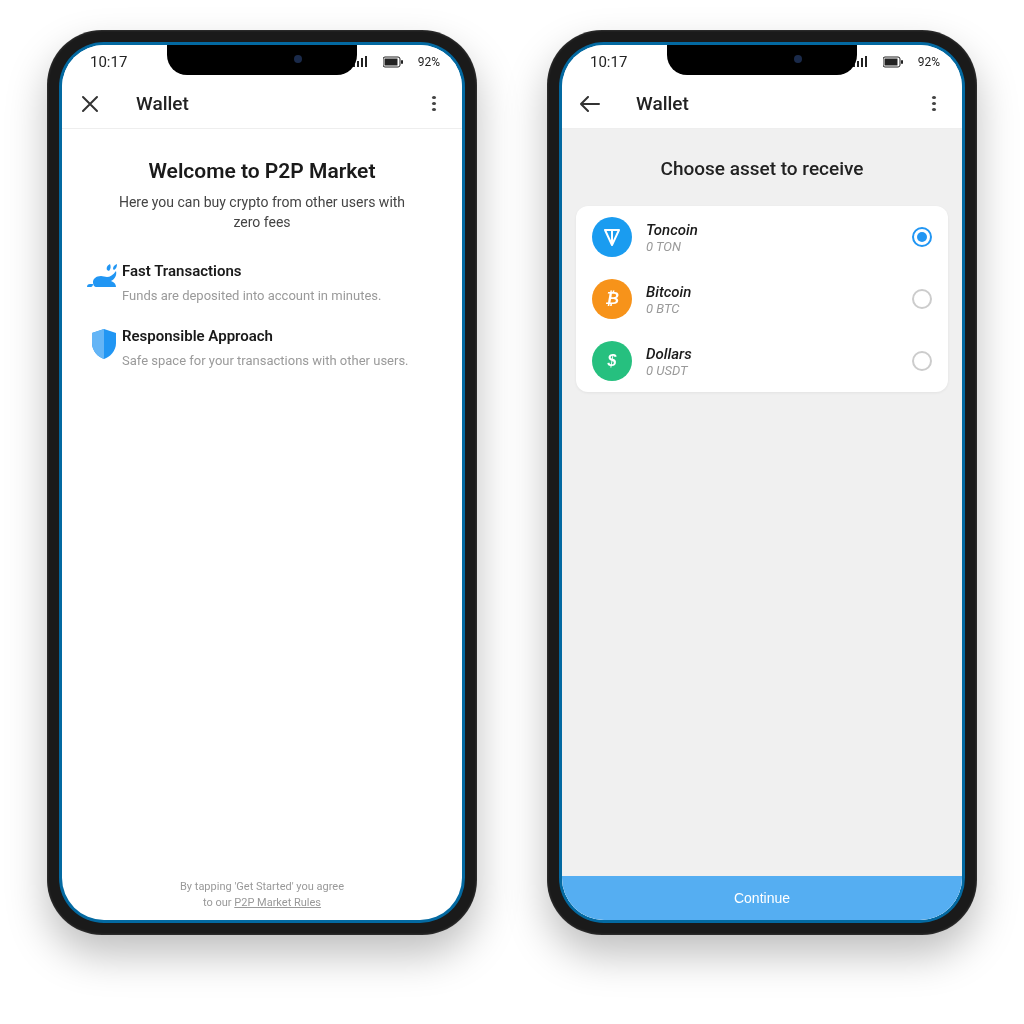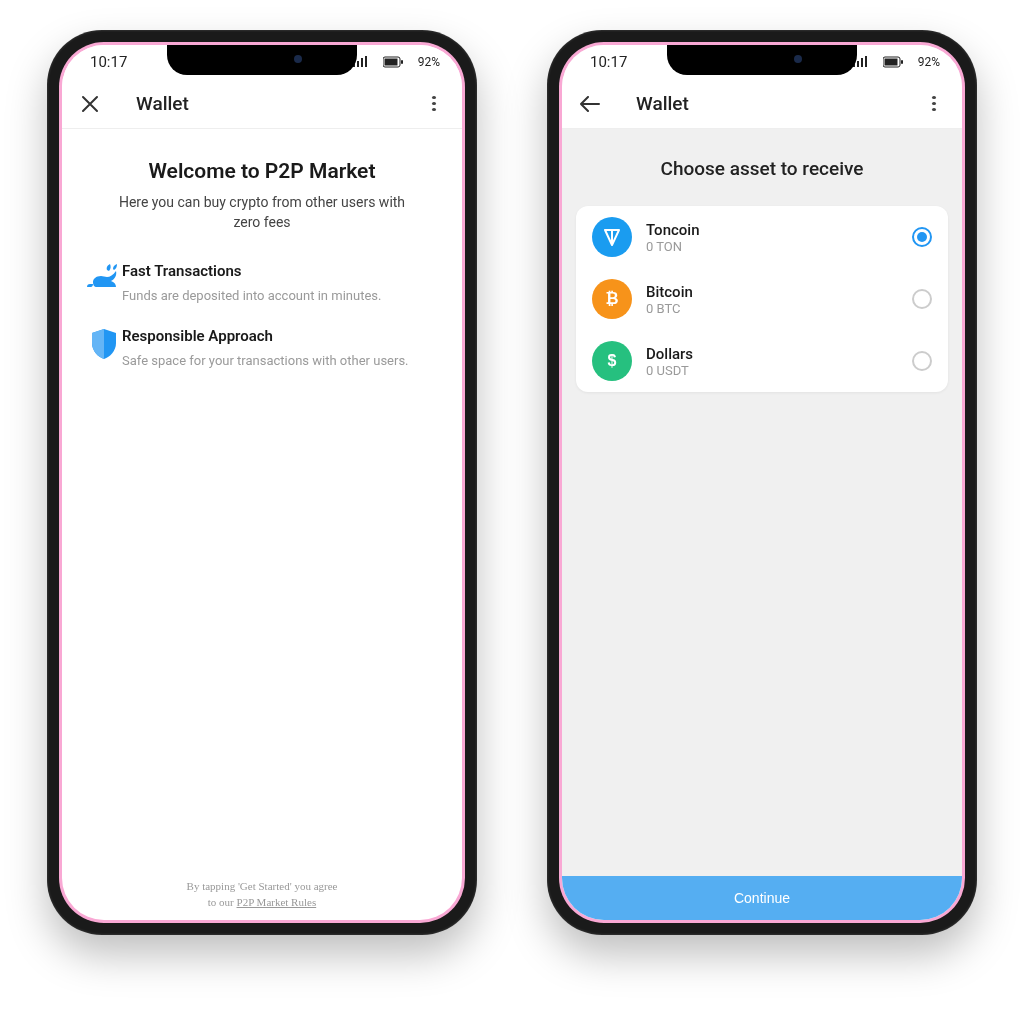--- a/index.html
+++ b/index.html
@@ -19,21 +19,21 @@
     height: 905px;
     background: #1a1a1a;
     border-radius: 55px;
     padding: 12px;
     box-shadow: 0 20px 40px rgba(0,0,0,0.25), inset 0 0 3px rgba(255,255,255,0.2);
     position: relative;
   }
   .phone-inner {
     width: 100%;
     height: 100%;
-    background: #f9a8d4;
+    background: #0369a1;
     border-radius: 45px;
     padding: 3px;
   }
   .screen {
     width: 100%;
     height: 100%;
     background: #fff;
     border-radius: 42px;
     overflow: hidden;
     position: relative;
@@ -178,21 +178,20 @@
     padding: 15px;
     cursor: pointer;
     margin-bottom: 12px;
     width: 100%;
   }
   .disclaimer {
     font-size: 11px;
     color: #999;
     text-align: center;
     line-height: 1.4;
-    font-family: Liberation Serif, serif;
   }
   .disclaimer a {
     color: #999;
     text-decoration: underline;
   }
 
   
   .content2 {
     flex: 1;
     display: flex;
@@ -210,20 +209,21 @@
     background: #fff;
     margin: 0 14px;
     border-radius: 12px;
     box-shadow: 0 1px 3px rgba(0,0,0,0.06);
   }
   .asset-row {
     display: flex;
     align-items: center;
     padding: 11px 16px;
     cursor: pointer;
+    font-style: italic;
   }
   .asset-row + .asset-row {
     border-top: 0px solid #eee;
   }
   .asset-icon {
     width: 40px;
     height: 40px;
     border-radius: 50%;
     display: flex;
     align-items: center;

